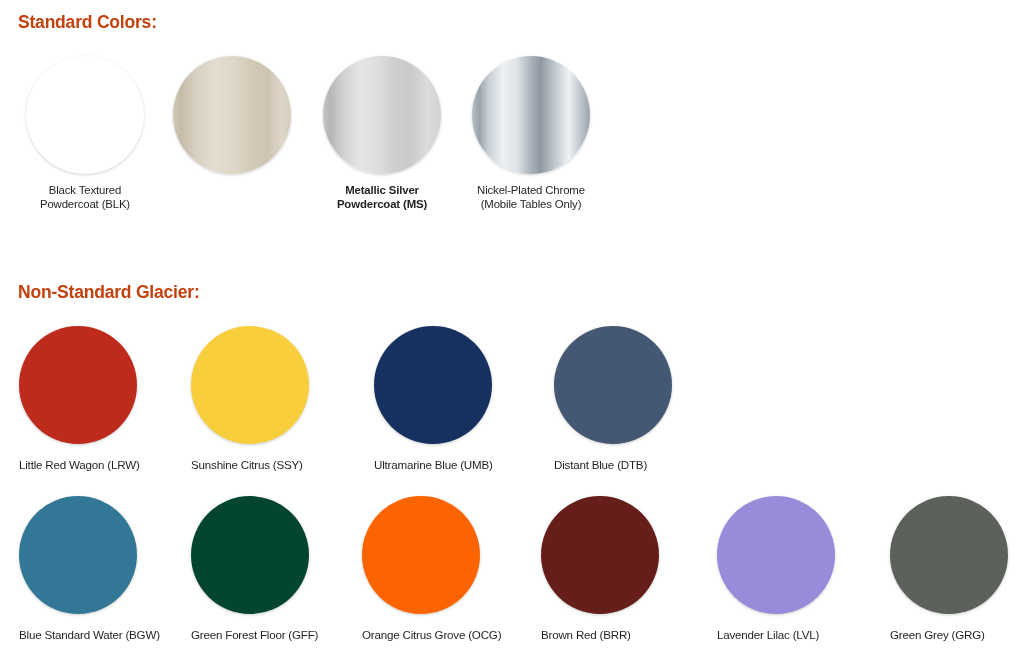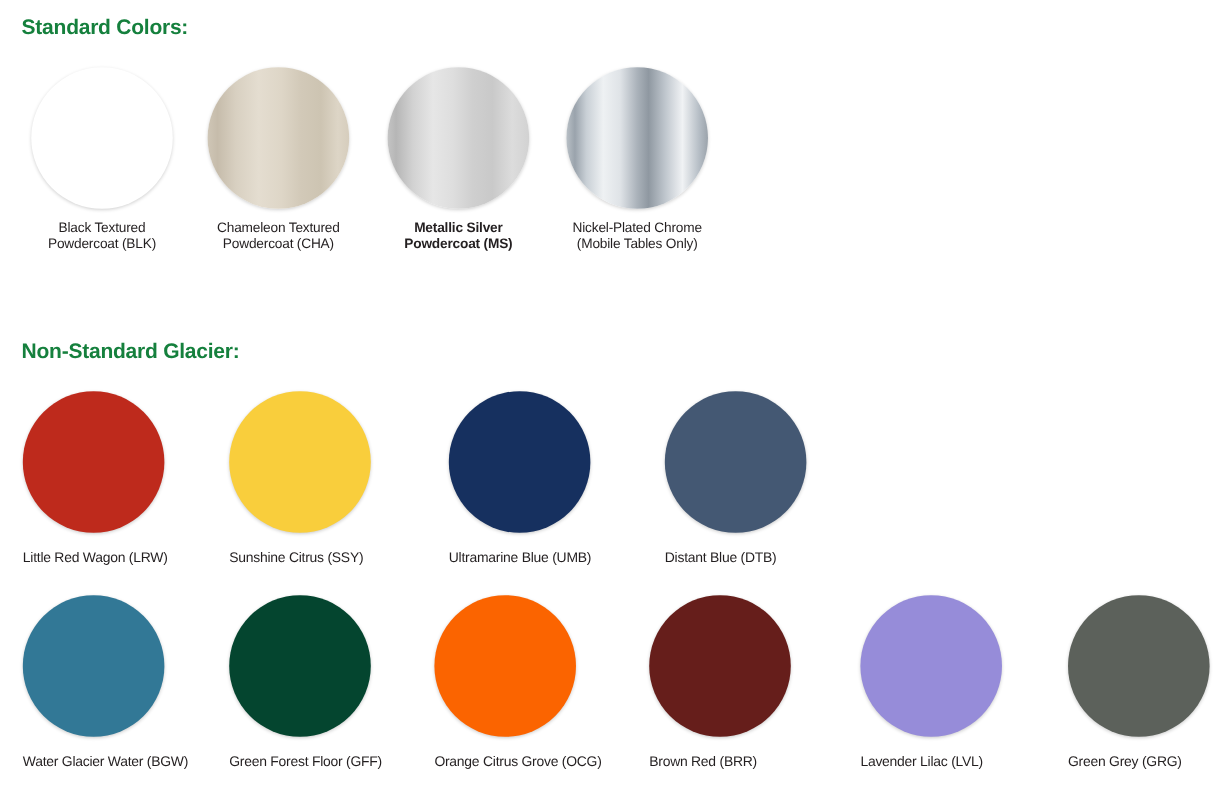--- a/index.html
+++ b/index.html
@@ -19,21 +19,21 @@
 
   .page {
     position: absolute;
     inset: 0;
   }
 
   .section-title {
     position: absolute;
     font-size: 17.5px;
     font-weight: bold;
-    color: #15803d;
+    color: #c2410c;
     letter-spacing: -0.2px;
     white-space: nowrap;
   }
   #standard-title { left: 18px; top: 12px; }
   #nonstandard-title { left: 18px; top: 282px; }
 
   
   .std-row {
     position: absolute;
     left: 0;
@@ -125,22 +125,20 @@
   <div class="section-title" id="standard-title">Standard Colors:</div>
 
   <div class="std-row" id="standard-row">
       <div class="std-item" style="left: 10px;">
         <div class="swatch sw-blk"></div>
         <div class="caption">Black Textured
 Powdercoat (BLK)</div>
       </div>
       <div class="std-item" style="left: 157px;">
         <div class="swatch sw-cha"></div>
-        <div class="caption">Chameleon Textured
-Powdercoat (CHA)</div>
       </div>
       <div class="std-item" style="left: 307px; font-weight: bold;">
         <div class="swatch sw-ms"></div>
         <div class="caption">Metallic Silver
 Powdercoat (MS)</div>
       </div>
       <div class="std-item" style="left: 456px;">
         <div class="swatch sw-chr"></div>
         <div class="caption">Nickel-Plated Chrome
 (Mobile Tables Only)</div>
@@ -163,21 +161,21 @@
         <div class="caption">Ultramarine Blue (UMB)</div>
       </div>
       <div class="ns-item" style="left: 554px;">
         <div class="swatch" style="background: rgb(68, 88, 115);"></div>
         <div class="caption">Distant Blue (DTB)</div>
       </div>
     </div>
   <div class="ns-row" id="ns-row-2">
       <div class="ns-item" style="left: 19px;">
         <div class="swatch" style="background: rgb(50, 120, 150);"></div>
-        <div class="caption">Water Glacier Water (BGW)</div>
+        <div class="caption">Blue Standard Water (BGW)</div>
       </div>
       <div class="ns-item" style="left: 191px;">
         <div class="swatch" style="background: rgb(4, 69, 47);"></div>
         <div class="caption">Green Forest Floor (GFF)</div>
       </div>
       <div class="ns-item" style="left: 362px;">
         <div class="swatch" style="background: rgb(251, 100, 0);"></div>
         <div class="caption">Orange Citrus Grove (OCG)</div>
       </div>
       <div class="ns-item" style="left: 541px;">

